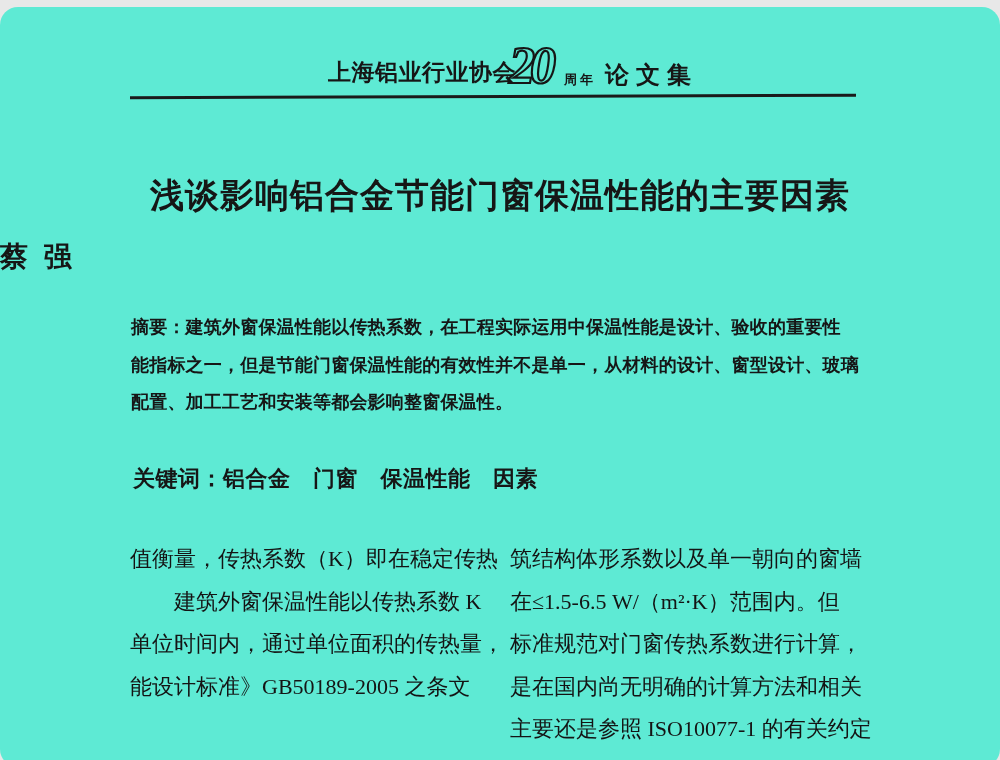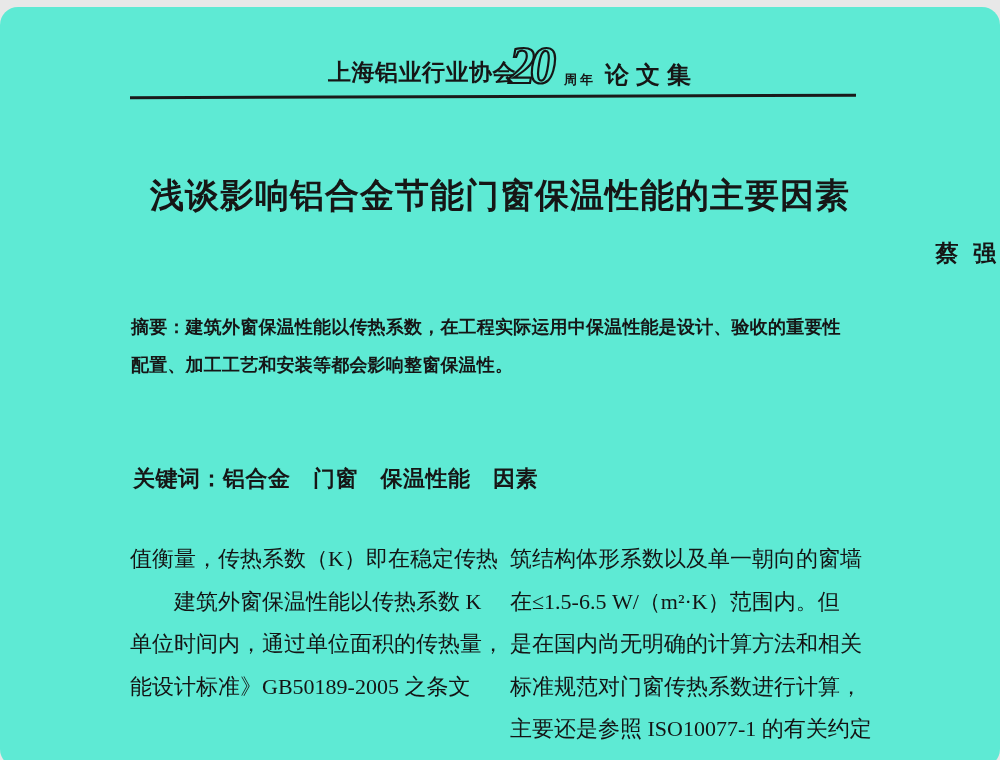--- a/index.html
+++ b/index.html
@@ -41,22 +41,22 @@
   }
   
   .title{
     position:absolute;left:0;top:166px;width:1000px;
     text-align:center;
     font-size:34px;font-weight:bold;letter-spacing:1px;
     white-space:nowrap;
   }
   .author{
     position:absolute;left:0;top:231px;width:1000px;
-    text-align:right;
-    font-size:23px;font-weight:bold;letter-spacing:4px;
+    text-align:left;
+    font-size:28px;font-weight:bold;letter-spacing:4px;
     white-space:nowrap;
   }
   
   .abstract{
     position:absolute;left:131px;top:302px;width:745px;
     font-size:18px;font-weight:bold;line-height:37.6px;
     letter-spacing:.2px;
   }
   .abstract .line{white-space:nowrap;}
   .keywords{
@@ -91,33 +91,34 @@
   <div class="collection">论文集</div>
 
   <div class="rule"></div>
 
   <div class="title">浅谈影响铝合金节能门窗保温性能的主要因素</div>
 
   <div class="author">蔡 强</div>
 
   <div class="abstract">
       <div class="line">摘要：建筑外窗保温性能以传热系数，在工程实际运用中保温性能是设计、验收的重要性</div>
+      <div class="line">能指标之一，但是节能门窗保温性能的有效性并不是单一，从材料的设计、窗型设计、玻璃</div>
       <div class="line">配置、加工工艺和安装等都会影响整窗保温性。</div>
     </div>
 
   <div class="keywords">关键词：铝合金　门窗　保温性能　因素</div>
 
   <div class="col col-left">
       <div class="line">值衡量，传热系数（K）即在稳定传热</div>
       <div class="line">　　建筑外窗保温性能以传热系数 K</div>
       <div class="line">单位时间内，通过单位面积的传热量，</div>
       <div class="line">能设计标准》GB50189-2005 之条文</div>
     </div>
 
   <div class="col col-right">
       <div class="line">筑结构体形系数以及单一朝向的窗墙</div>
       <div class="line">在≤1.5-6.5 W/（m²·K）范围内。但</div>
+      <div class="line">标准规范对门窗传热系数进行计算，</div>
       <div class="line">是在国内尚无明确的计算方法和相关</div>
-      <div class="line">标准规范对门窗传热系数进行计算，</div>
       <div class="line">主要还是参照 ISO10077-1 的有关约定</div>
     </div>
 
 </div>
 
 </body></html>

